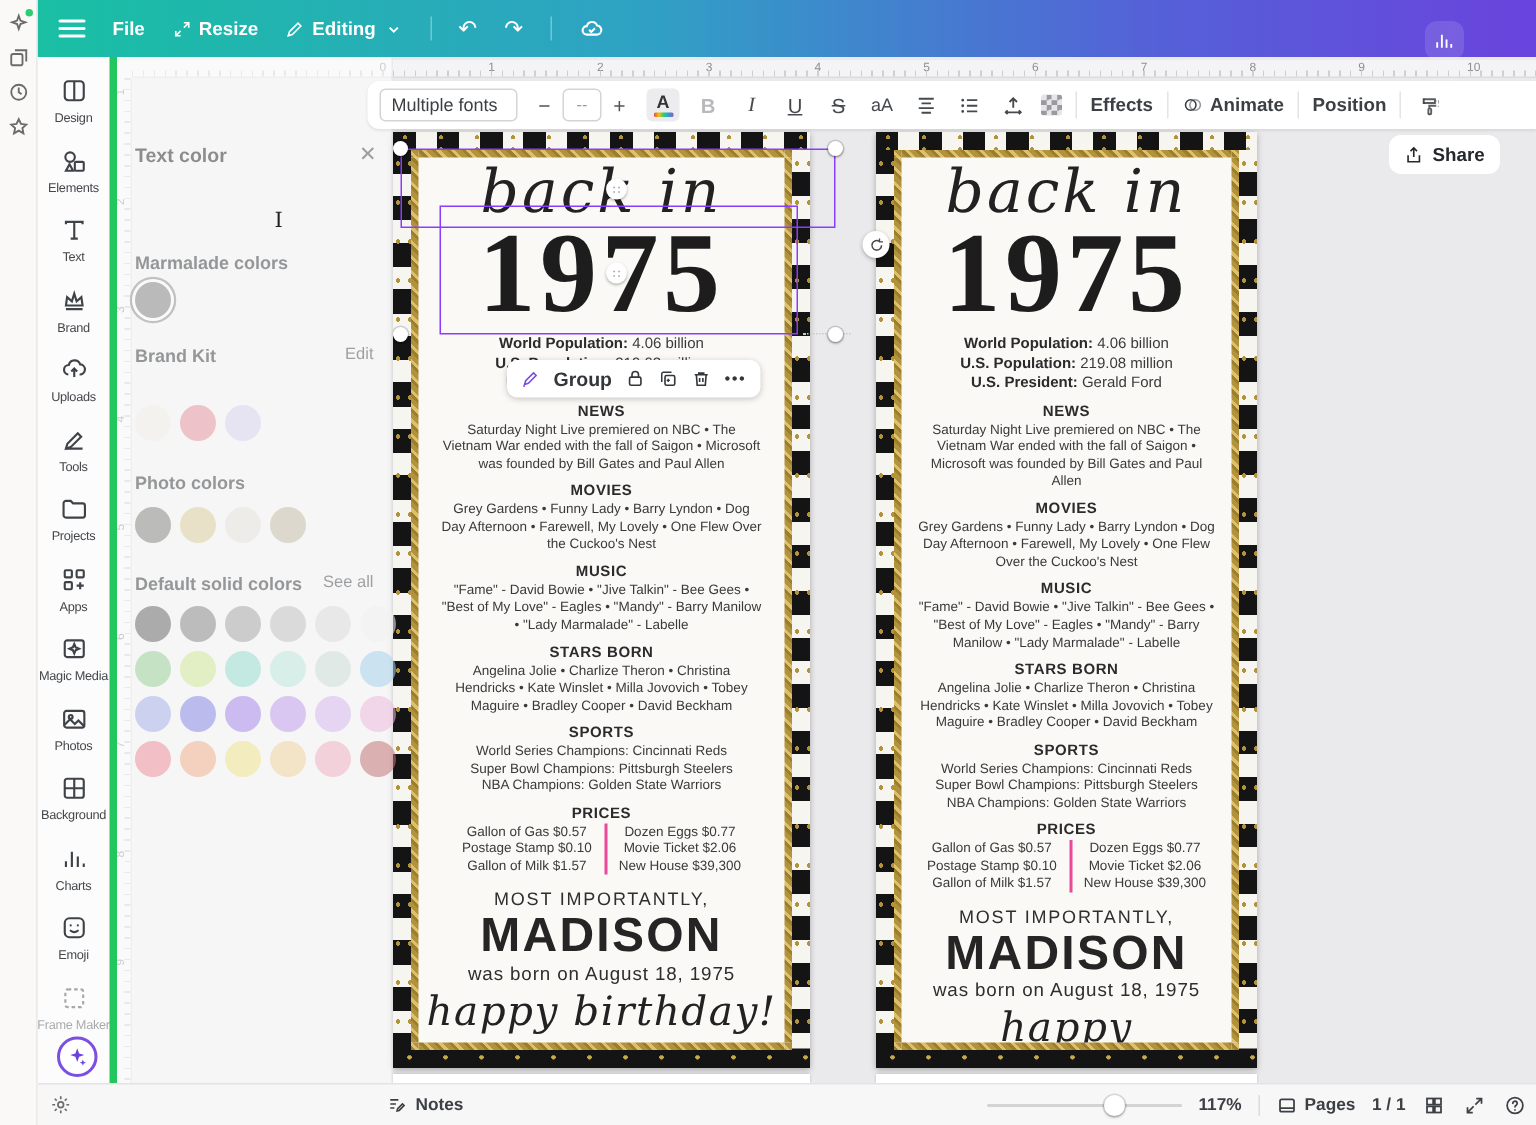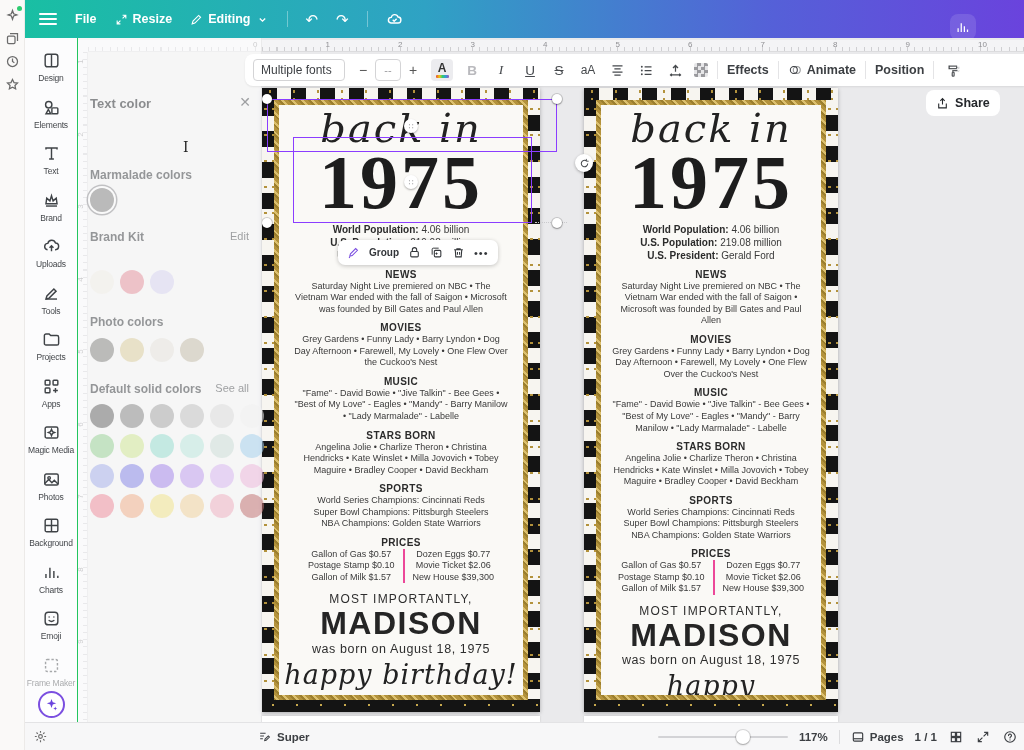--- a/index.html
+++ b/index.html
@@ -30,21 +30,21 @@
     font-size:12px; display:flex; align-items:center; justify-content:center; }
   .tb-plus { font-size:16px; font-weight:400; cursor:pointer;}
   .tb-pill { width:26px; height:26px; border-radius:8px; background:rgba(255,255,255,.12); display:flex; align-items:center; justify-content:center; cursor:pointer;}
   .tb-pill svg { width:15px; height:15px; }
   .share-btn { height:26px; padding:0 10px; background:#fff; color:#25282c; border:none; border-radius:8px;
     font-size:12.5px; font-weight:700; display:flex; align-items:center; gap:6px; cursor:pointer; font-family:inherit;}
   .share-btn svg { width:13px; height:13px; }
 
   
   .sidebar { position:absolute; left:25px; top:38px; width:53px; height:684px; background:#fcfcfd; z-index:5;
-    border-right:1px solid #22c55e; display:flex; flex-direction:column; align-items:center; padding-top:6px; }
+    border-right:5px solid #22c55e; display:flex; flex-direction:column; align-items:center; padding-top:6px; }
   .sb-item { width:53px; height:46.5px; display:flex; flex-direction:column; align-items:center; justify-content:center; gap:3px; color:#3f4347; cursor:pointer; }
   .sb-item svg { width:19px; height:19px; }
   .sb-item .sb-label { font-size:8.5px; color:#44474b; letter-spacing:-.2px; white-space:nowrap;}
   .sb-item.faded { opacity:.45; }
   .assistant-btn { position:absolute; left:13px; bottom:4px; width:27px; height:27px; border-radius:50%;
     background:#fff; border:2px solid #7b4fe0; display:flex; align-items:center; justify-content:center; cursor:pointer; }
   .assistant-btn svg { width:15px; height:15px; }
 
   
   .canvas-bg { position:absolute; left:78px; top:40px; right:0; bottom:28px; background:#eaeaec; z-index:0; }
@@ -140,21 +140,21 @@
     box-shadow:0 0 0 1px rgba(0,0,0,.15), 0 1px 2px rgba(0,0,0,.3); z-index:3;}
   .move-badge { position:absolute; width:14px; height:14px; border-radius:50%; background:#fff;
     box-shadow:0 1px 2px rgba(0,0,0,.3); z-index:3; display:flex; align-items:center; justify-content:center;
     font-size:8px; color:#8a8a8e; }
   .snap-guide { position:absolute; border-top:1.5px dotted #c9c9cc; z-index:2;}
   .rotate-handle { position:absolute; width:18px; height:18px; border-radius:50%; background:#fff;
     box-shadow:0 1px 3px rgba(0,0,0,.3); z-index:3; display:flex; align-items:center; justify-content:center; cursor:pointer;}
   .rotate-handle svg { width:11px; height:11px; }
   .context-pill { position:absolute; left:338px; top:240px; height:25px; background:#fff; border-radius:7px;
     box-shadow:0 1px 4px rgba(0,0,0,.22); z-index:3; display:flex; align-items:center; gap:9px; padding:0 9px; }
-  .context-pill .cp-item { display:flex; align-items:center; gap:4px; font-size:10px; font-weight:700; color:#33363a; cursor:pointer;}
+  .context-pill .cp-item { display:flex; align-items:center; gap:4px; font-size:13px; font-weight:700; color:#33363a; cursor:pointer;}
   .context-pill svg { width:13px; height:13px; }
   .cp-more { font-size:11px; letter-spacing:1px; color:#33363a; cursor:pointer;}
   .page-sliver { position:absolute; top:716px; height:6px; background:#fff; box-shadow:0 0 2px rgba(0,0,0,.2); z-index:1;}
 
   
   .bottombar { position:absolute; left:25px; bottom:0; width:999px; height:28px; background:#f7f7f8; border-top:1px solid #e3e3e5;
     z-index:6; display:flex; align-items:center; font-size:11.5px; color:#3c3f43; }
   .bb-gear { position:absolute; left:8px; width:15px; height:15px; color:#6b6b6b; cursor:pointer;}
   .bb-notes { position:absolute; left:233px; display:flex; align-items:center; gap:6px; font-weight:700; cursor:pointer;}
   .bb-notes svg { width:13px; height:13px; }
@@ -668,21 +668,21 @@
       <svg viewBox="0 0 24 24" fill="none" stroke="currentColor" stroke-width="1.8">
           <circle cx="12" cy="12" r="3"></circle>
           <path d="M12 3v3M12 18v3M3 12h3M18 12h3M5.6 5.6l2.1 2.1M16.3 16.3l2.1 2.1M18.4 5.6l-2.1 2.1M7.7 16.3l-2.1 2.1"></path>
         </svg>
     </span>
     <span class="bb-notes">
       <svg viewBox="0 0 24 24" fill="none" stroke="#3c3f43" stroke-width="2">
           <path d="M4 6h10M4 11h7M4 16h5"></path>
           <path d="M13 17l6-6 2 2-6 6-2.6.6z"></path>
         </svg>
-      <span>Super</span>
+      <span>Notes</span>
     </span>
     <div class="bb-right">
       <span class="zoom-track">
           <span class="zoom-thumb"></span>
         </span>
       <span style="font-weight:700">117%</span>
       <span class="bb-divider"></span>
       <span class="bb-item">
         <svg viewBox="0 0 24 24" fill="none" stroke="#3c3f43" stroke-width="2">
             <rect x="4" y="5" width="16" height="14" rx="2"></rect>

